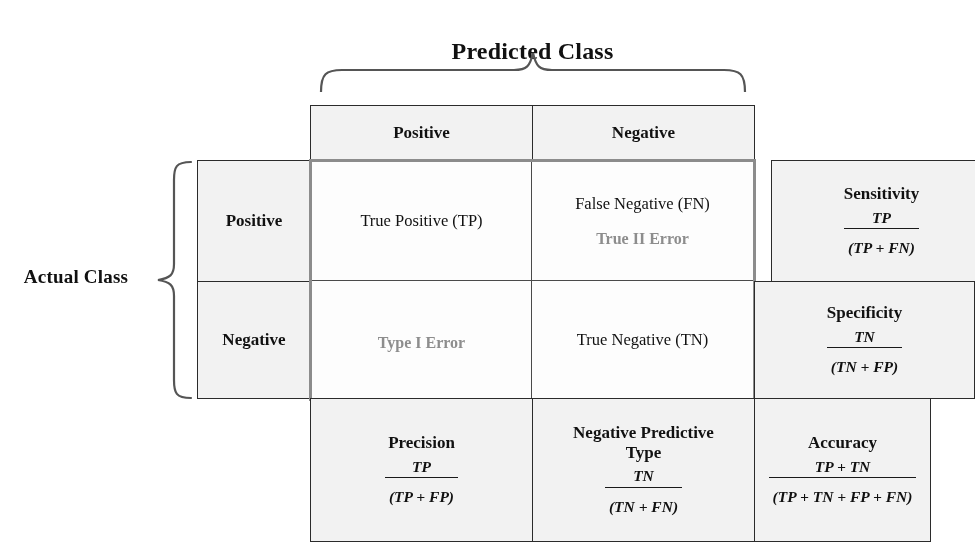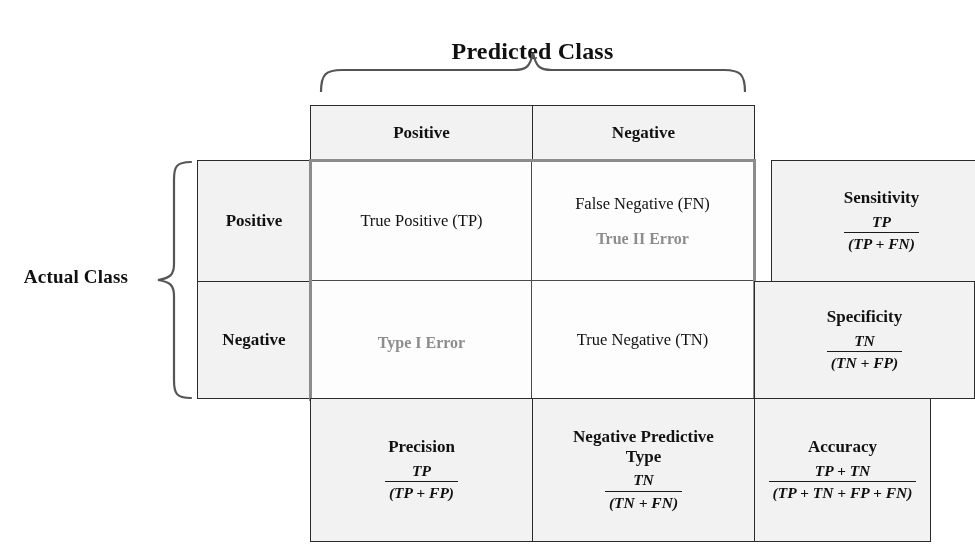--- a/index.html
+++ b/index.html
@@ -135,21 +135,21 @@
     font-style: italic;
     font-weight: bold;
     font-size: 15.5px;
     margin-top: 5px;
     line-height: 1.2;
   }
   .fraction .numer {
     padding: 0 6px 1px 6px;
   }
   .fraction .denom {
-    padding: 2px 4px 0 4px;
+    padding: 10px 4px 0 4px;
     border-top: 1.6px solid #1a1a1a;
   }
 </style>
 </head>
 <body>
 
 <div id="predicted-class-title">Predicted Class</div>
 
 <div id="top-brace">
   <svg width="430" height="42" viewBox="0 0 430 42" xmlns="http://www.w3.org/2000/svg">

